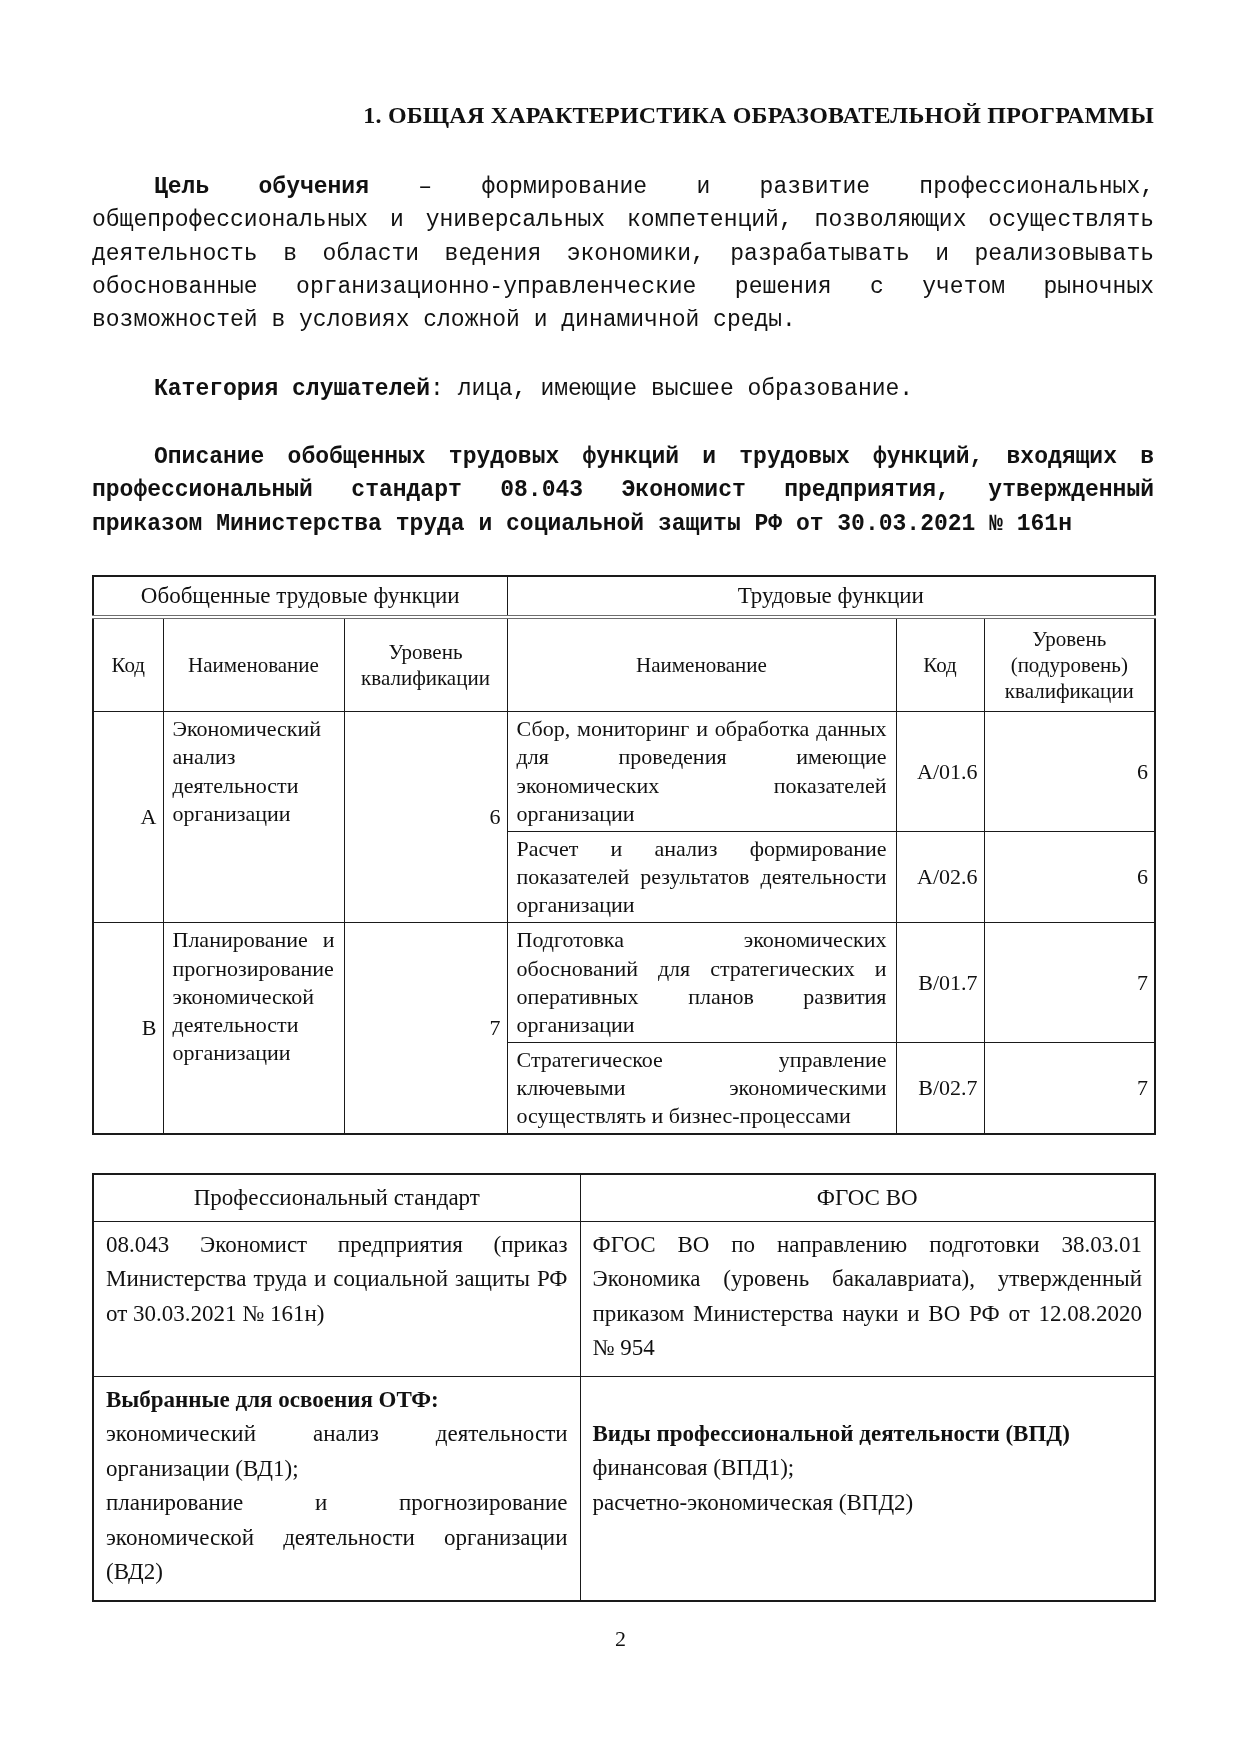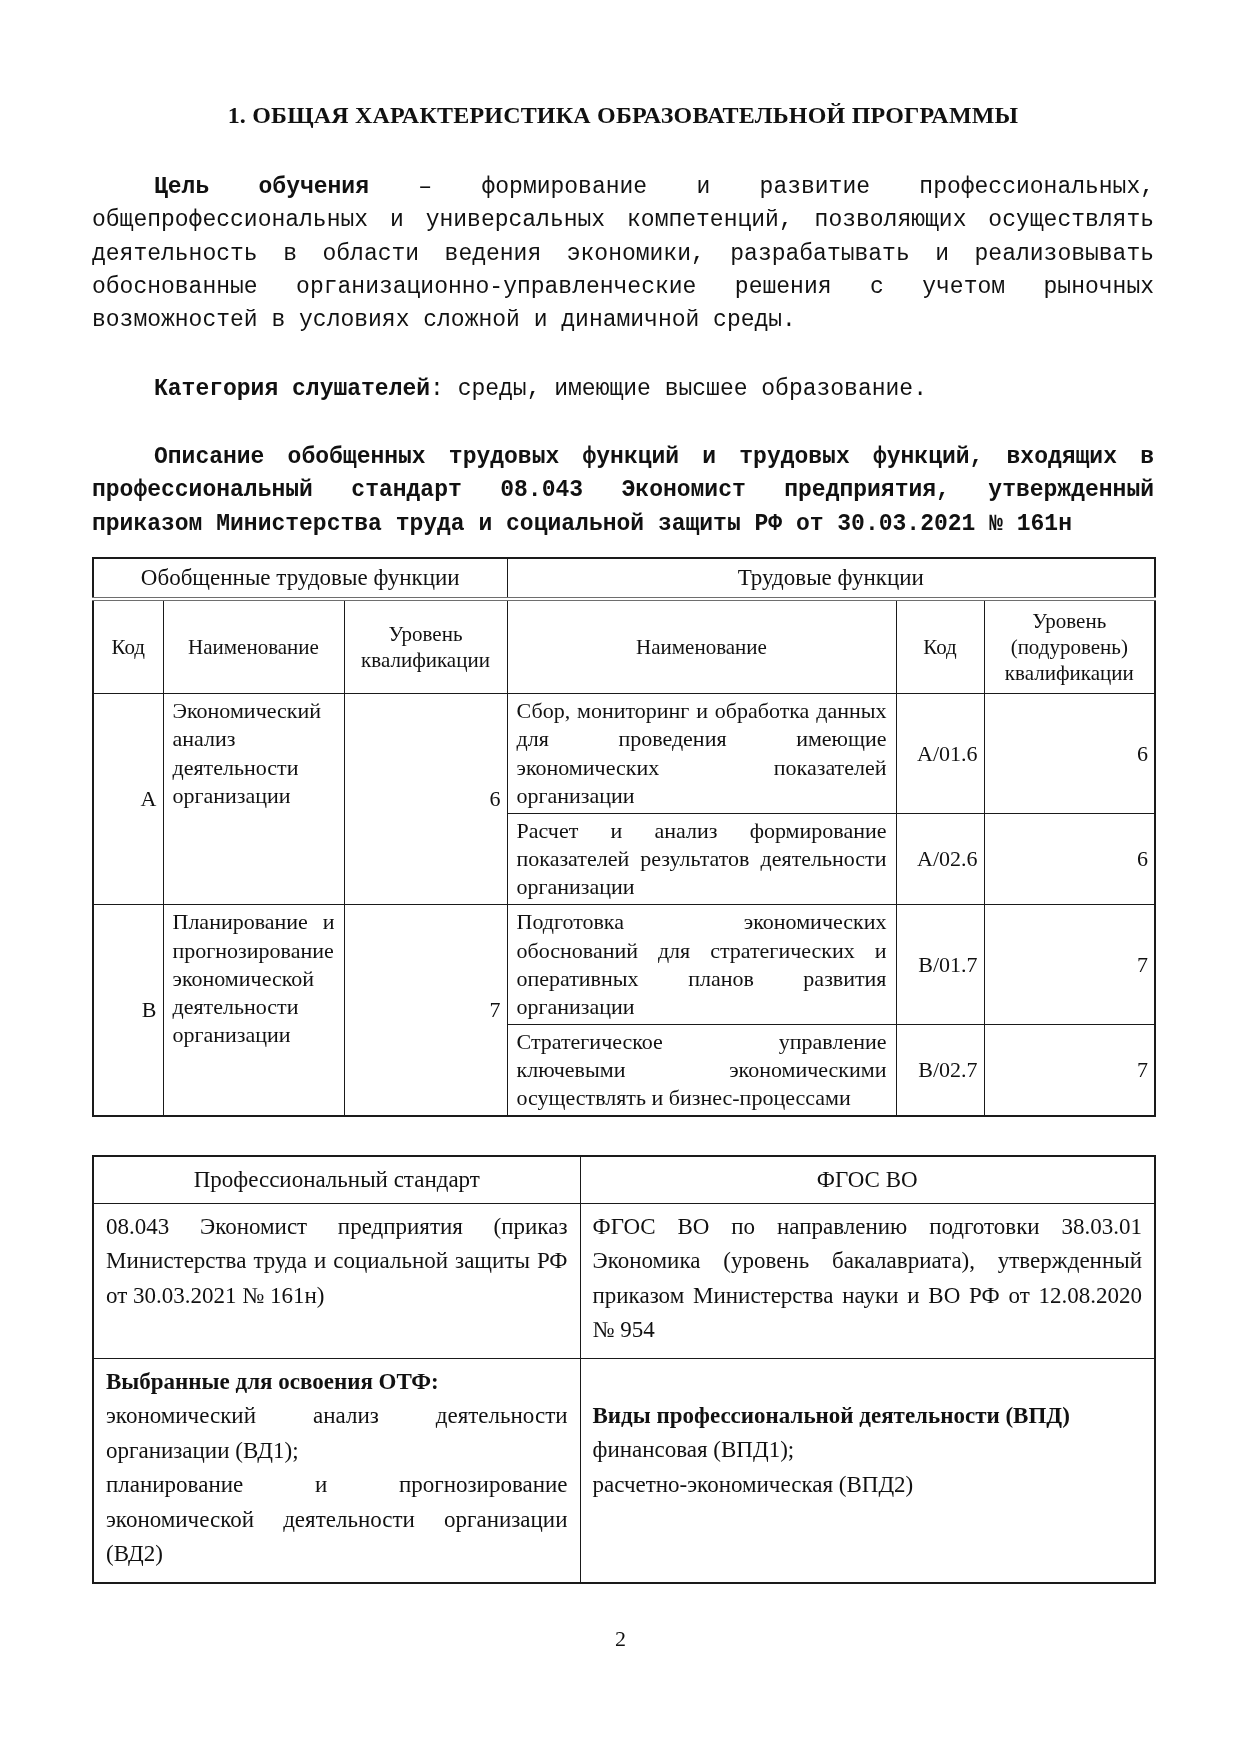--- a/index.html
+++ b/index.html
@@ -7,39 +7,39 @@
     width:1241px;height:1754px;position:relative;
     font-family:"Liberation Serif","DejaVu Serif",serif;
     color:#111;
     -webkit-font-smoothing:antialiased;
   }
   .page{
     position:absolute;left:92px;top:0;width:1062px;
   }
   .title{
     margin:102px 0 8px 0;
-    text-align:center;
+    text-align:right;
     font-size:24px;font-weight:bold;
     letter-spacing:.2px;
   }
   .para{
     margin:0;
     font-size:23px;line-height:1.45;
     text-align:justify;
     text-indent:62px;
     font-family:Liberation Mono, monospace;
   }
   .para.gap1{margin-top:42px;}
   .para.gap2{margin-top:35px;}
   .bold{font-weight:bold;}
 
   table{border-collapse:collapse;table-layout:fixed;width:1062px;}
   td{border:1px solid #1a1a1a;font-size:22px;line-height:1.28;padding:2px 6px;vertical-align:middle;}
 
-  .t1{margin-top:16px;padding-left:11px;}
+  .t1{margin-top:34px;padding-left:11px;}
   .t1 .group-row td{
     text-align:center;font-size:23px;padding:4px 4px;
     border-top:2px solid #1a1a1a;
     border-bottom:4px double #6e6e6e;
   }
   .t1 .head-row td{
     text-align:center;font-size:21px;line-height:1.25;padding:7px 4px;
   }
   .t1 td.name{
     text-align:justify;vertical-align:top;padding:3px 9px;
@@ -65,21 +65,21 @@
 </style>
 </head>
 <body>
 
 <div class="page">
 
   <h1 class="title">1. ОБЩАЯ ХАРАКТЕРИСТИКА ОБРАЗОВАТЕЛЬНОЙ ПРОГРАММЫ</h1>
 
   <p class="para gap1"><b>Цель обучения</b><span> – формирование и развитие профессиональных, общепрофессиональных и универсальных компетенций, позволяющих осуществлять деятельность в области ведения экономики, разрабатывать и реализовывать обоснованные организационно-управленческие решения с учетом рыночных возможностей в условиях сложной и динамичной среды.</span></p>
 
-  <p class="para gap2"><b>Категория слушателей</b><span>: среды, имеющие высшее образование.</span></p>
+  <p class="para gap2"><b>Категория слушателей</b><span>: лица, имеющие высшее образование.</span></p>
 
   <p class="para gap2 bold">Описание обобщенных трудовых функций и трудовых функций, входящих в профессиональный стандарт 08.043 Экономист предприятия, утвержденный приказом Министерства труда и социальной защиты РФ от 30.03.2021 № 161н</p>
 
   <table class="t1">
     <colgroup>
       <col style="width:70px">
         <col style="width:181px">
         <col style="width:163px">
       <col style="width:389px">
         <col style="width:88px">

